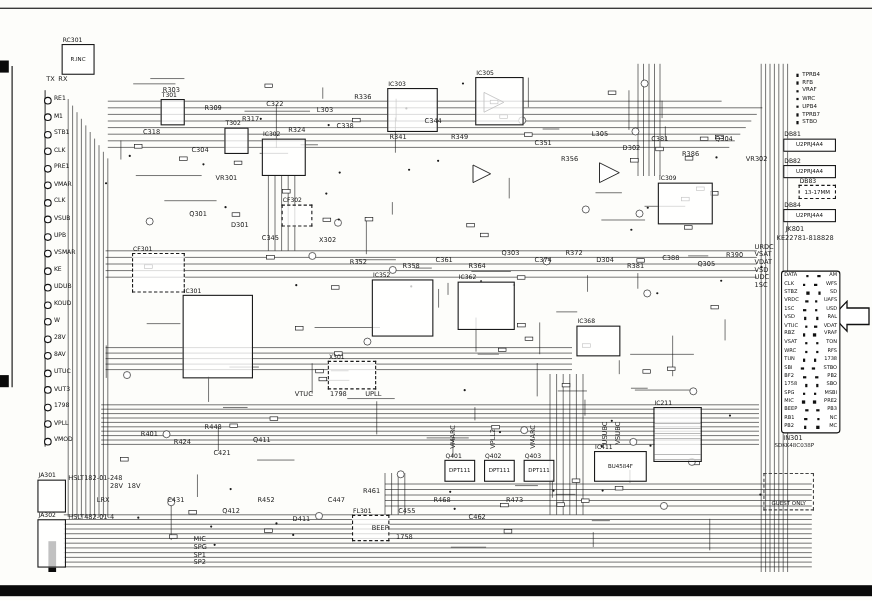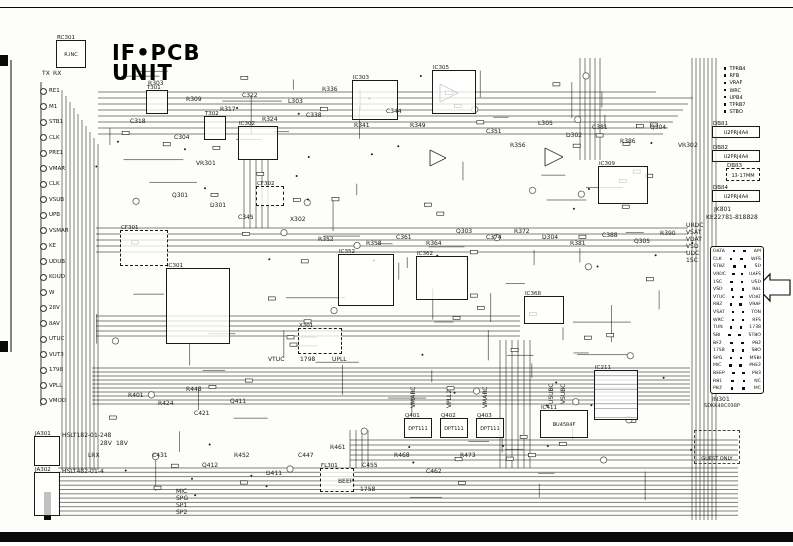--- a/index.html
+++ b/index.html
@@ -318,24 +318,20 @@
         <circle cx="371.9017615713653" cy="154.30270079956517" r="1" fill="#1a1a1a"></circle>
         <circle cx="503.1426085942158" cy="446.0439469204489" r="1" fill="#1a1a1a"></circle>
         <circle cx="556.178446030793" cy="382.5575615454268" r="1" fill="#1a1a1a"></circle>
         <circle cx="117.96700478669582" cy="141.73125419613498" r="1" fill="#1a1a1a"></circle>
       </g>
   </svg>
 
   <div class="topline"></div>
   <div class="botbar"></div>
 
-  <div class="title">
-    <div>IF•PCB</div>
-    <div>UNIT</div>
-  </div>
 
   <div id="left-pins">
       <div class="lpin" style="top: 88px;">
         <span class="pc"></span>
         <span class="pt">RE1</span>
       </div>
       <div class="lpin" style="top: 103.5px;">
         <span class="pc"></span>
         <span class="pt">M1</span>
       </div>

